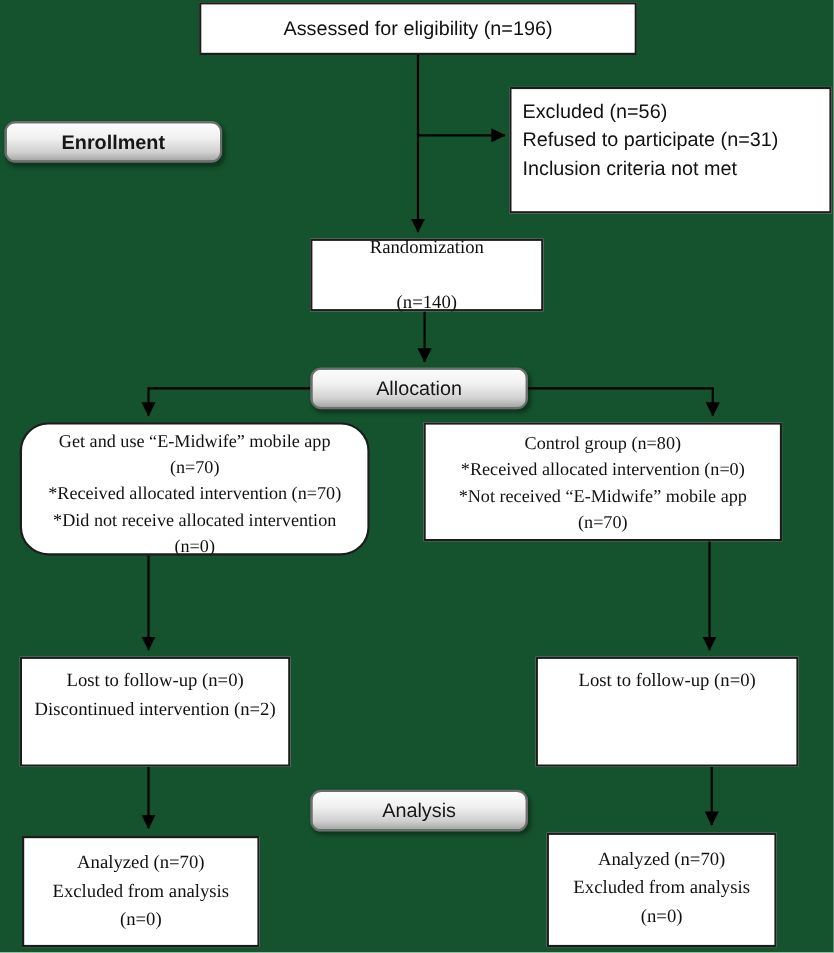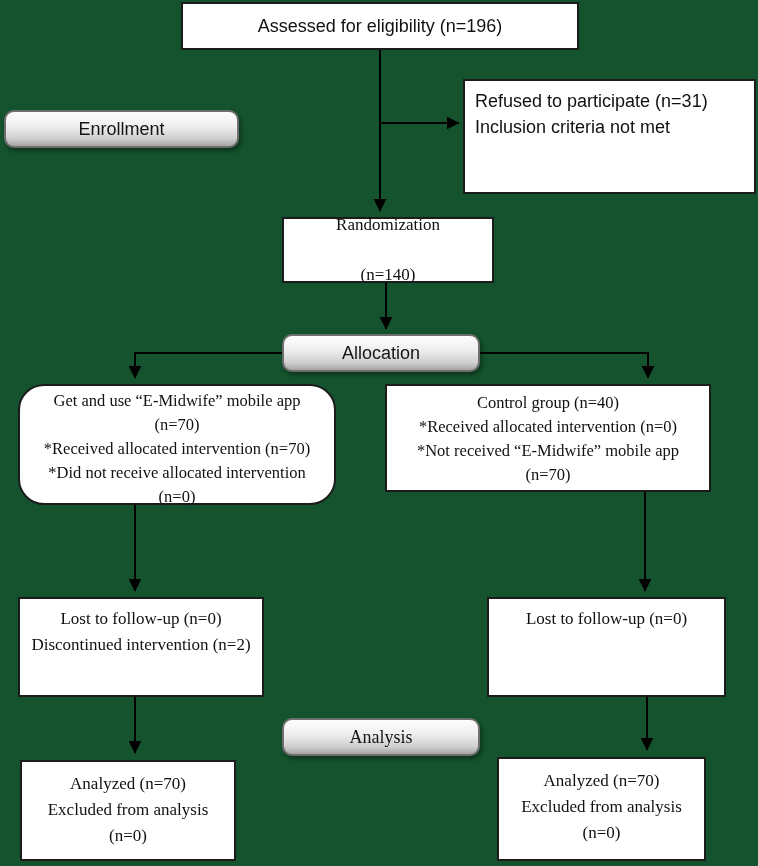--- a/index.html
+++ b/index.html
@@ -37,24 +37,24 @@
     padding-top:9px; font-size:17px; line-height:26px; }
 
   .stage {
     position:absolute; box-sizing:border-box;
     border:2px solid #6e6e6e; border-radius:10px;
     background:linear-gradient(to bottom, #fdfdfd 0%, #f0f0f0 40%, #cfcfcf 78%, #a6a6a6 100%);
     box-shadow:2px 3px 4px rgba(0,0,0,0.38);
     display:flex; align-items:center; justify-content:center;
     font-family:"Liberation Sans", "DejaVu Sans", sans-serif; font-size:18px; color:#161616;
   }
-  .stage-enrollment { left:4px;  top:110px; width:235px; height:38px; }
+  .stage-enrollment { left:4px;  top:110px; width:198px; height:38px;font-weight:bold; }
   .stage-allocation { left:282px; top:334px; width:198px; height:38px; }
   .stage-followup  { left:282px; top:548px; width:198px; height:38px; }
-  .stage-analysis  { left:282px; top:718px; width:198px; height:38px;font-family:Liberation Serif, serif; }
+  .stage-analysis  { left:282px; top:718px; width:198px; height:38px; }
 </style>
 </head>
 <body>
 
 <div class="canvas">
 
   <svg class="connectors" viewBox="0 0 758 866" xmlns="http://www.w3.org/2000/svg">
     <defs>
       <marker id="arrowhead" viewBox="0 0 10 10" refX="9.5" refY="5" markerWidth="6.5" markerHeight="6.5" orient="auto">
         <path d="M0,0 L10,5 L0,10 Z" fill="#000000"></path>
@@ -69,20 +69,21 @@
     <path d="M645,492 V591" stroke="#000" stroke-width="2" fill="none" marker-end="url(#arrowhead)"></path>
     <path d="M135,697 V753" stroke="#000" stroke-width="2" fill="none" marker-end="url(#arrowhead)"></path>
     <path d="M647,697 V750" stroke="#000" stroke-width="2" fill="none" marker-end="url(#arrowhead)"></path>
   </svg>
 
   <div class="box box-assessed sans">
     <div class="ln">Assessed for eligibility (n=196)</div>
   </div>
 
   <div class="box box-excluded sans">
+    <div class="ln">Excluded (n=56)</div>
     <div class="ln">Refused to participate (n=31)</div>
     <div class="ln">Inclusion criteria not met</div>
   </div>
 
   <div class="stage stage-enrollment">
     <span>Enrollment</span>
   </div>
 
   <div class="box box-randomization serif">
     <div class="ln">Randomization</div>
@@ -95,21 +96,21 @@
 
   <div class="box box-intervention serif">
     <div class="ln">Get and use “E-Midwife” mobile app</div>
     <div class="ln">(n=70)</div>
     <div class="ln">*Received allocated intervention (n=70)</div>
     <div class="ln">*Did not receive allocated intervention</div>
     <div class="ln">(n=0)</div>
   </div>
 
   <div class="box box-control serif">
-    <div class="ln">Control group (n=40)</div>
+    <div class="ln">Control group (n=80)</div>
     <div class="ln">*Received allocated intervention (n=0)</div>
     <div class="ln">*Not received “E-Midwife” mobile app</div>
     <div class="ln">(n=70)</div>
   </div>
 
 
   <div class="box box-fu-left serif">
     <div class="ln">Lost to follow-up (n=0)</div>
     <div class="ln">Discontinued intervention (n=2)</div>
   </div>

